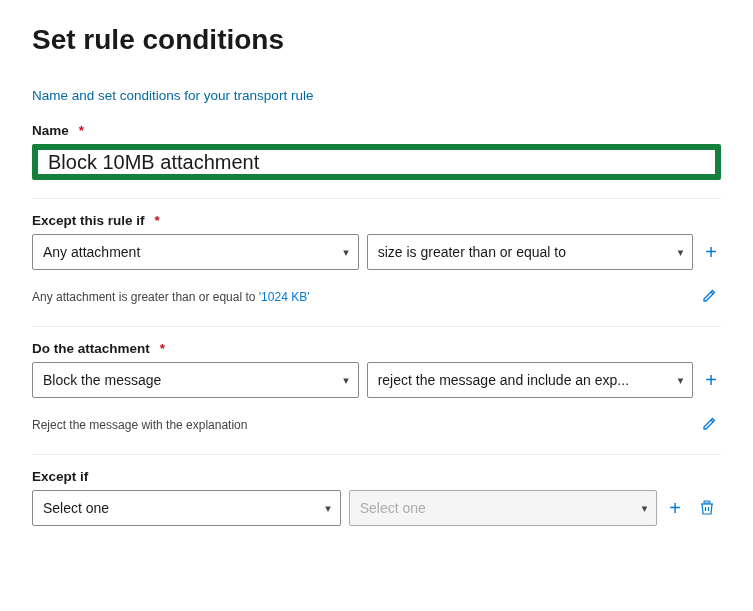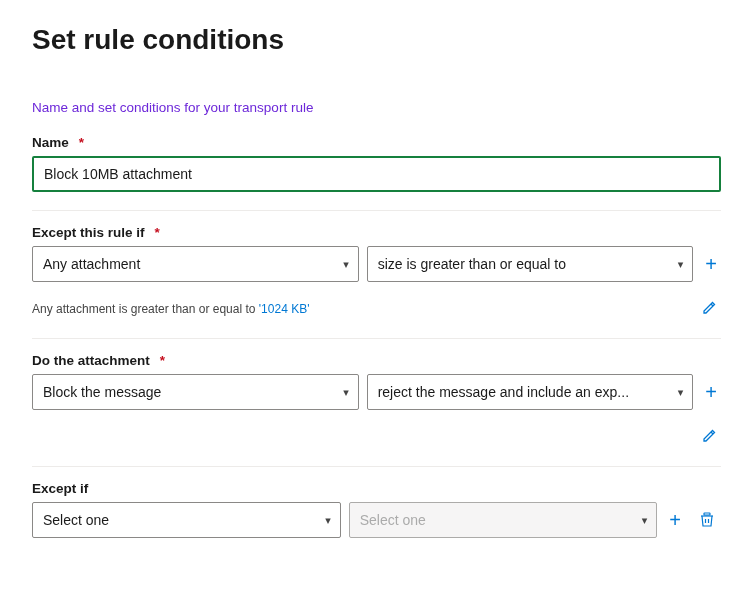--- a/index.html
+++ b/index.html
@@ -8,46 +8,46 @@
       background: #fff;
       color: #1a1a1a;
       font-size: 14px;
       padding: 24px 32px;
       width: 753px;
       min-height: 611px;
     }
     h1 {
       font-size: 28px;
       font-weight: 700;
-      margin-bottom: 44px;
+      margin-bottom: 32px;
     }
     .subtitle {
-      color: #6d28d9;
+      color: #0369a1;
       margin-bottom: 20px;
       font-size: 13.5px;
     }
     .field-label {
       font-weight: 600;
       margin-bottom: 6px;
       font-size: 13.5px;
       display: flex;
       align-items: center;
       gap: 10px;
     }
     .required {
       color: #c50f1f;
       font-weight: 700;
     }
     .text-input {
       width: 100%;
       height: 36px;
-      border: 2px solid #15803d;
+      border: 6px solid #15803d;
       border-radius: 2px;
       padding: 0 10px;
-      font-size: 14px;
+      font-size: 20px;
       color: #1a1a1a;
       outline: none;
     }
     .section {
       margin-bottom: 18px;
     }
     .row-selects {
       display: flex;
       align-items: center;
       gap: 8px;
@@ -217,21 +217,21 @@
     <div class="select-wrapper">
       <select>
         <option>reject the message and include an exp...</option>
       </select>
       <span class="chevron-icon">▾</span>
     </div>
     <button class="plus-btn">+</button>
   </div>
   <div class="info-row">
     <span>
-      <br>
+      <span>Reject the message with the explanation</span><br>
     </span>
     <button class="edit-icon-btn" title="Edit">
       <svg class="pencil-svg" viewBox="0 0 16 16">
         <path d="M11.5 2.5l2 2L5 13H3v-2L11.5 2.5z" stroke="#0078d4" stroke-width="1.3" fill="none"></path>
         <path d="M10 4l2 2" stroke="#0078d4" stroke-width="1.3" fill="none"></path>
       </svg>
     </button>
   </div>
 </div>
 

